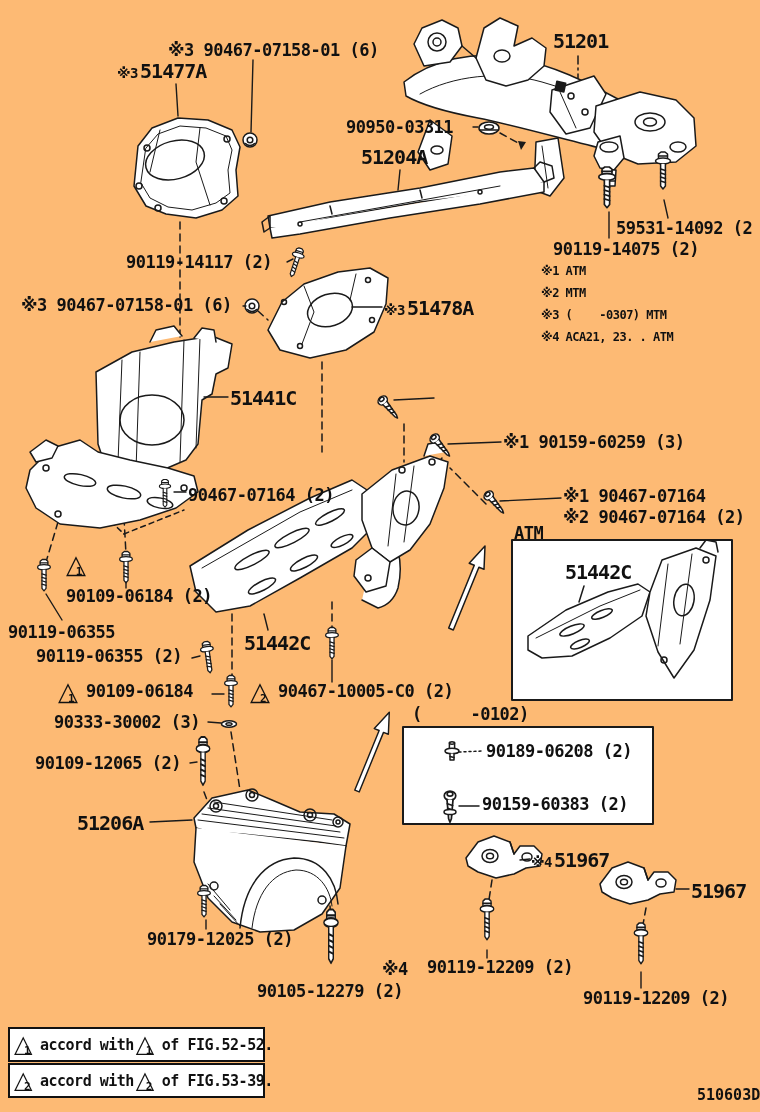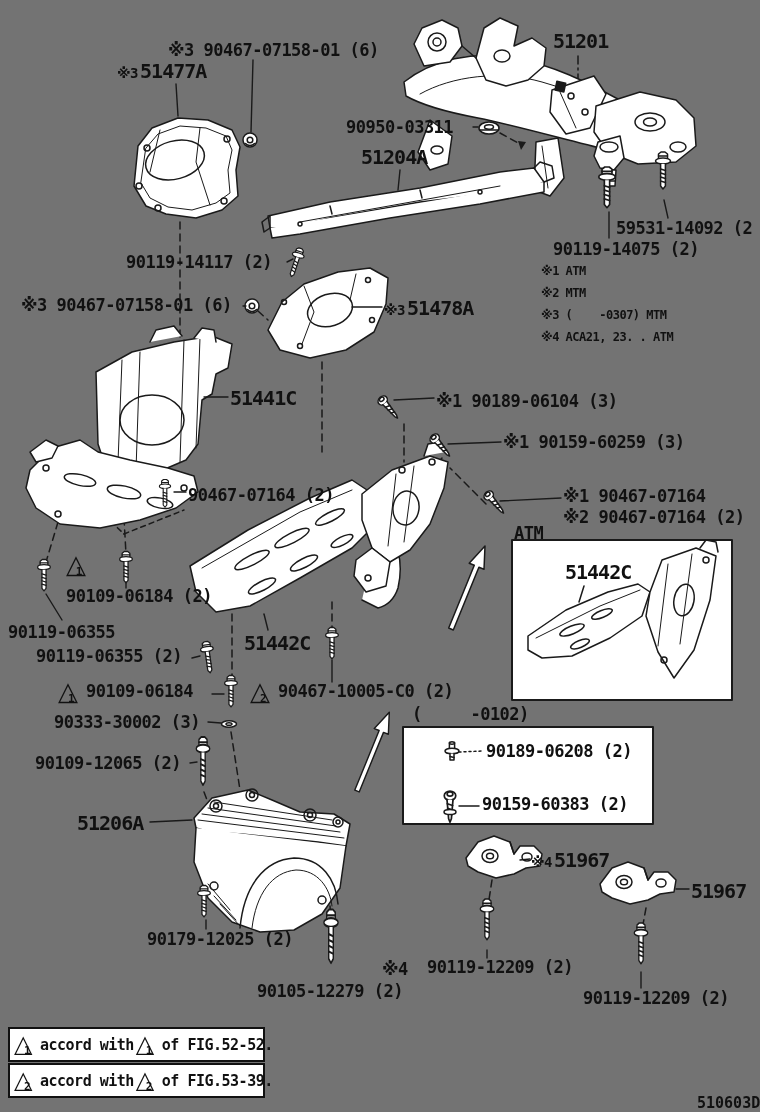--- a/index.html
+++ b/index.html
@@ -1,25 +1,25 @@
 <!DOCTYPE html>
 <html><head>
 <meta charset="utf-8">
 <style>
   html,body{margin:0;padding:0;background:#fff;}
-  #canvas{position:relative;width:760px;height:1112px;background:#737373;overflow:hidden;
+  #canvas{position:relative;width:760px;height:1112px;background:#fdba74;overflow:hidden;
           font-family:"DejaVu Sans Mono","DejaVu Sans",monospace;color:#111;}
   #art{position:absolute;left:0;top:0;}
   .lbl{position:absolute;font-weight:bold;font-size:17px;line-height:20px;letter-spacing:-0.5px;
        white-space:pre;color:#111;}
   .plbl{position:absolute;font-weight:bold;font-size:20px;line-height:22px;letter-spacing:-1px;
         white-space:pre;color:#111;display:flex;align-items:baseline;}
   .pfx{font-size:14px;font-weight:bold;margin-right:2px;letter-spacing:-0.5px;}
   .note{position:absolute;font-weight:bold;font-size:12px;letter-spacing:-0.5px;white-space:pre;}
-  .code{position:absolute;font-weight:bold;font-size:15px;letter-spacing:0;margin-top:8px;}
+  .code{position:absolute;font-weight:bold;font-size:15px;letter-spacing:0;}
   .tri{position:relative;display:inline-block;width:26px;height:24px;flex:none;}
   .tri .tri-g{position:absolute;left:0;top:-2px;font-size:26px;line-height:26px;
               font-family:"DejaVu Sans",sans-serif;font-weight:bold;}
   .tri .tri-n{position:absolute;left:0;width:26px;text-align:center;bottom:0px;
               font-size:11px;font-weight:bold;line-height:11px;}
   .trirow{position:absolute;display:flex;align-items:flex-start;gap:2px;font-weight:bold;
           font-size:17px;line-height:22px;letter-spacing:-0.5px;white-space:pre;}
   .legend-box{position:absolute;width:245px;height:31px;border:2px solid #111;background:#fff;
               display:flex;align-items:center;padding:0 4px;gap:2px;
               font-weight:bold;font-size:15px;letter-spacing:-0.5px;white-space:pre;}
@@ -333,21 +333,20 @@
   <div class="note" style="left:541px;top:264px">※1 ATM</div>
   <div class="note" style="left:541px;top:286px">※2 MTM</div>
   <div class="note" style="left:541px;top:308px">※3 (    -0307) MTM</div>
   <div class="note" style="left:541px;top:330px">※4 ACA21, 23. . ATM</div>
 
   <div class="lbl" style="left:126px;top:252px">90119-14117 (2)</div>
   <div class="lbl" style="left:21px;top:295px">※3 90467-07158-01 (6)</div>
   <div class="plbl" style="left:384px;top:297px"><span class="pfx">※3</span><span>51478A</span></div>
   <div class="plbl" style="left:230px;top:387px"><span>51441C</span></div>
 
-  <div class="lbl" style="left:436px;top:391px">※1 90189-06104 (3)</div>
   <div class="lbl" style="left:503px;top:432px">※1 90159-60259 (3)</div>
   <div class="lbl" style="left:563px;top:486px">※1 90467-07164</div>
   <div class="lbl" style="left:563px;top:507px">※2 90467-07164 (2)</div>
   <div class="lbl" style="left:514px;top:523px">ATM</div>
   <div class="lbl" style="left:188px;top:485px">90467-07164 (2)</div>
   <div class="plbl" style="left:565px;top:561px"><span>51442C</span></div>
 
   <span class="tri" style="position:absolute;left:66px;top:553px">
       <span class="tri-g">△</span>
       <span class="tri-n">1</span>

